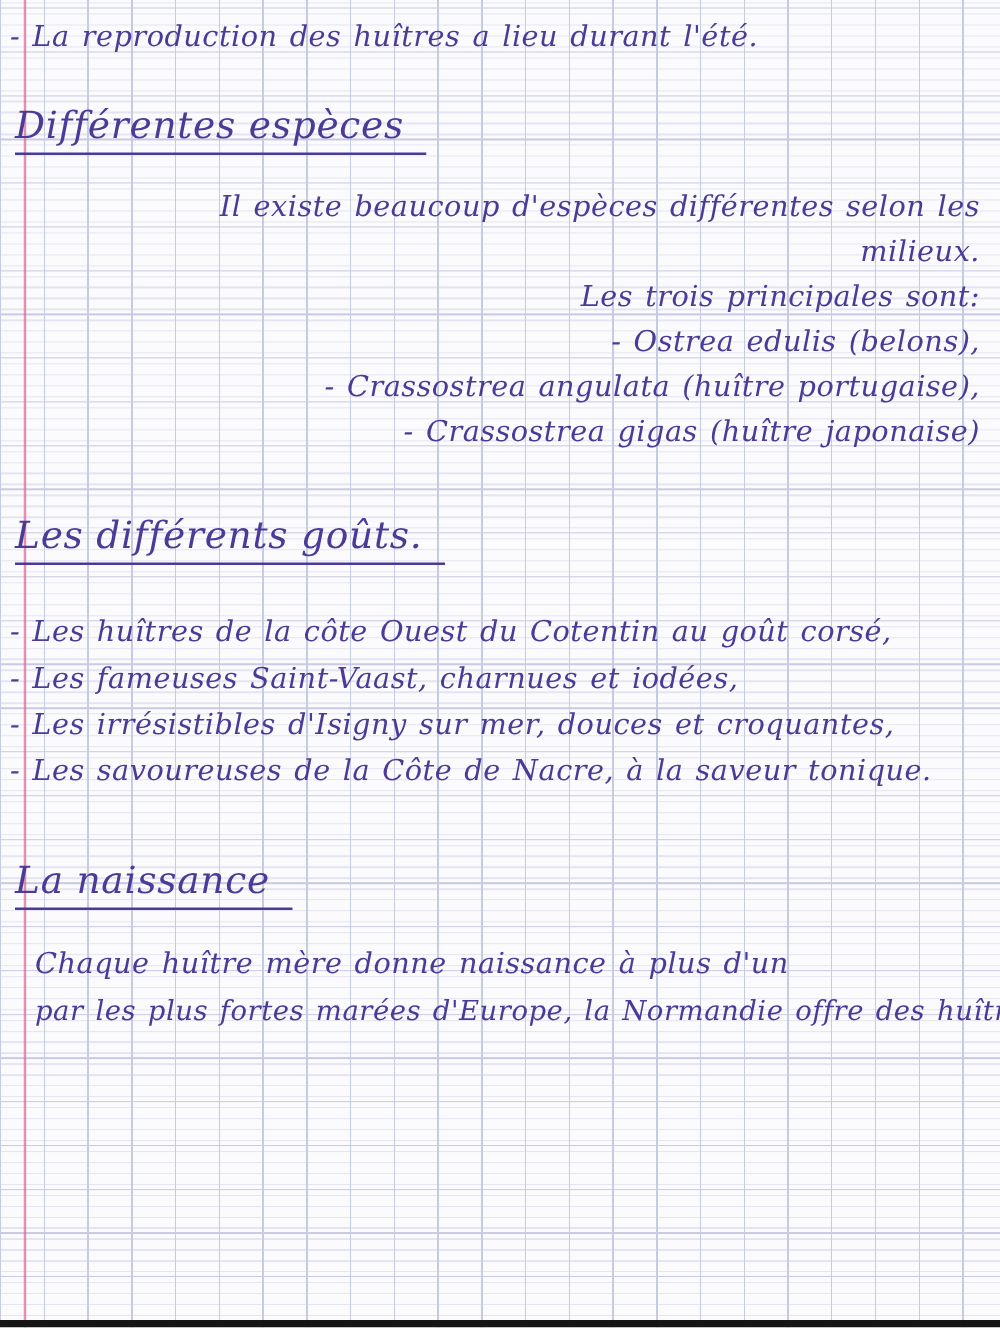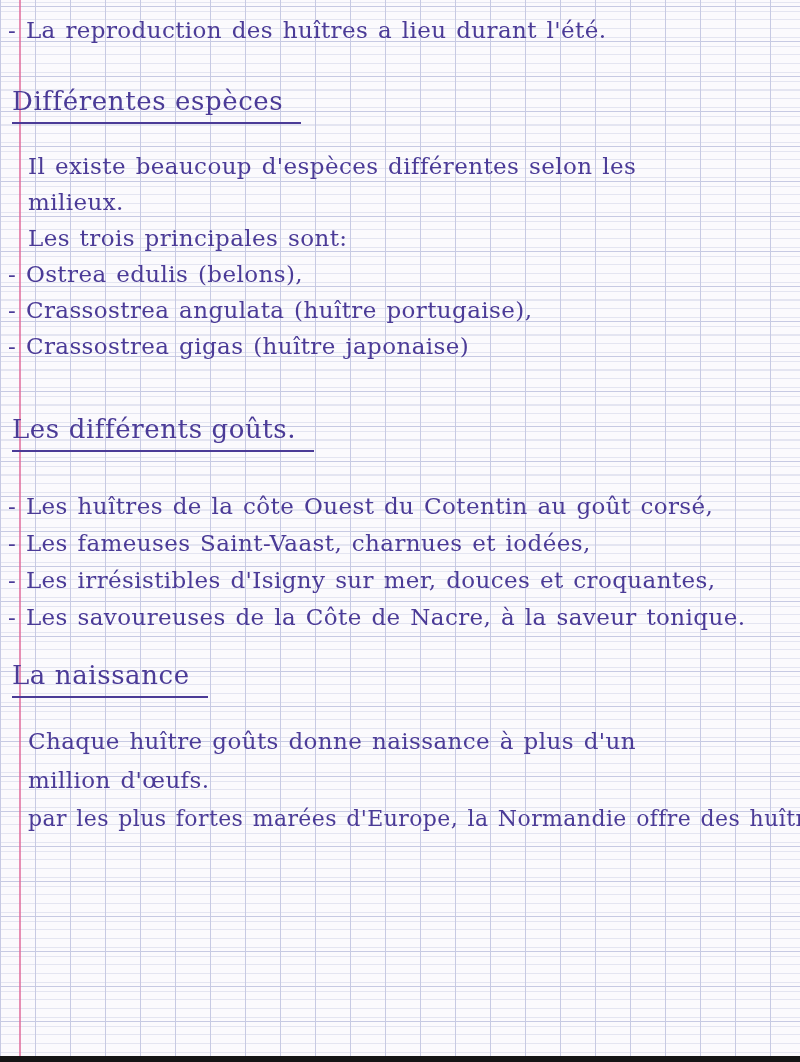--- a/index.html
+++ b/index.html
@@ -39,69 +39,70 @@
     left: 0; right: 0; bottom: 0;
     height: 6px;
     background: var(--scan-edge);
   }
 
   .content {
     position: absolute;
     top: 0; left: 28px; right: 16px;
     padding-top: 12px;
     color: var(--ink);
+    font-style: italic;
   }
 
   .line {
     font-size: 23px;
     line-height: 36px;
     letter-spacing: 0.4px;
     word-spacing: 2px;
     white-space: nowrap;
   }
   .hang { text-indent: -20px; }
 
   .heading {
     display: inline-block;
-    font-size: 26px;
+    font-size: 30px;
     line-height: 34px;
     letter-spacing: 0.6px;
     margin-left: -16px;
     padding: 0 18px 4px 0;
     border-bottom: 2px solid var(--ink);
   }
   .section { display: block; }
 
   
   .section-0 .heading { margin-top: 36px; }
   .section-0 .heading + .line { margin-top: 24px; }
-  .section-0 .line { line-height: 36px; }
+  .section-0 .line { line-height: 36px; text-align: right; }
 
   .section-1 .heading { margin-top: 48px; }
   .section-1 .heading + .line { margin-top: 36px; }
   .section-1 .line { line-height: 37px; }
 
-  .section-2 .heading { margin-top: 22px; }
+  .section-2 .heading { margin-top: 52px; }
   .section-2 .heading + .line { margin-top: 24px; }
   .section-2 .line { line-height: 39px; }
 
   .section-3 .heading { margin-top: 32px; }
   .section-3 .heading + .line { margin-top: 36px; }
   .section-3 .line { line-height: 38px; font-size: 22px; }
 </style>
 </head>
 <body>
 
 <div class="page">
   <div class="margin-line"></div>
 
   <div class="content">
     <div class="line hang">- La reproduction des huîtres a lieu durant l'été.</div>
     <div id="sections">
         <section class="section section-0"><div class="heading">Différentes espèces</div><div class="line">Il existe beaucoup d'espèces différentes selon les</div><div class="line">milieux.</div><div class="line">Les trois principales sont:</div><div class="line hang">- Ostrea edulis (belons),</div><div class="line hang">- Crassostrea angulata (huître portugaise),</div><div class="line hang">- Crassostrea gigas (huître japonaise)</div></section>
         <section class="section section-1"><div class="heading">Les différents goûts.</div><div class="line hang">- Les huîtres de la côte Ouest du Cotentin au goût corsé,</div><div class="line hang">- Les fameuses Saint-Vaast, charnues et iodées,</div><div class="line hang">- Les irrésistibles d'Isigny sur mer, douces et croquantes,</div><div class="line hang">- Les savoureuses de la Côte de Nacre, à la saveur tonique.</div></section>
-        <section class="section section-2"><div class="heading">La naissance</div><div class="line">Chaque huître goûts donne naissance à plus d'un</div><div class="line">million d'œufs.</div></section>
+        <section class="section section-2"><div class="heading">La naissance</div><div class="line">Chaque huître mère donne naissance à plus d'un</div></section>
         <section class="section section-3"><div class="line">par les plus fortes marées d'Europe, la Normandie offre des huîtres</div></section>
       </div>
   </div>
 
   <div class="scan-edge"></div>
 </div>
 
 </body></html>

